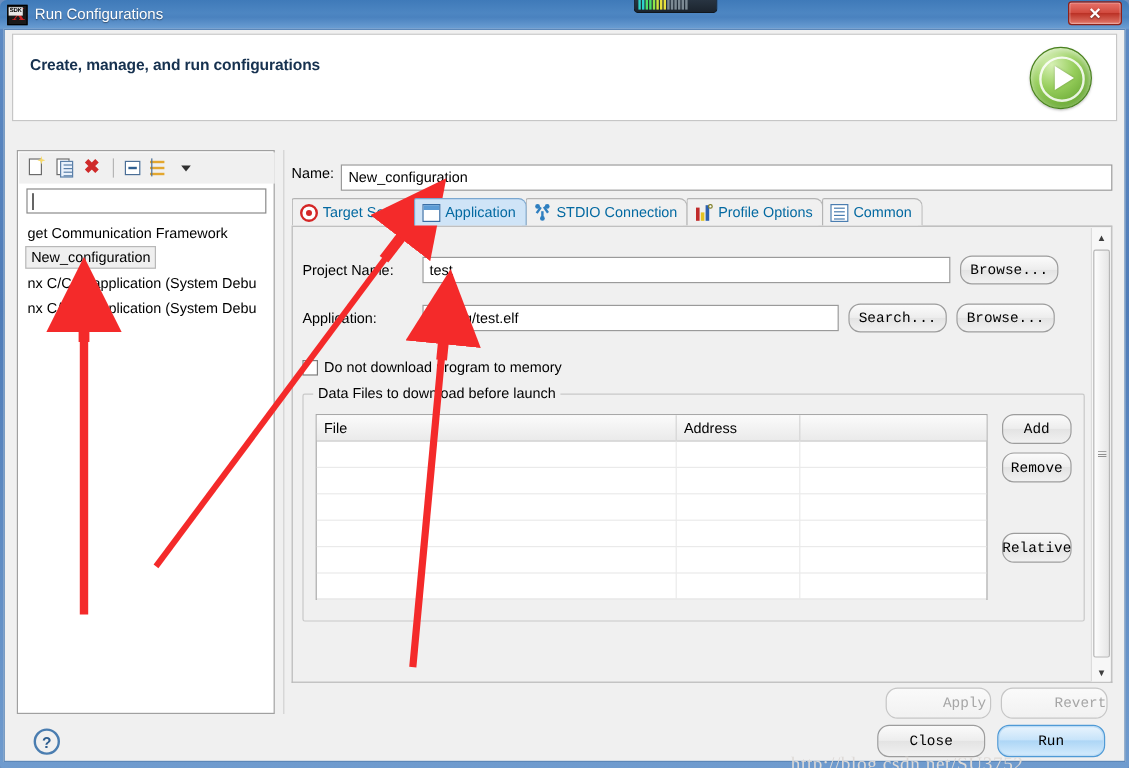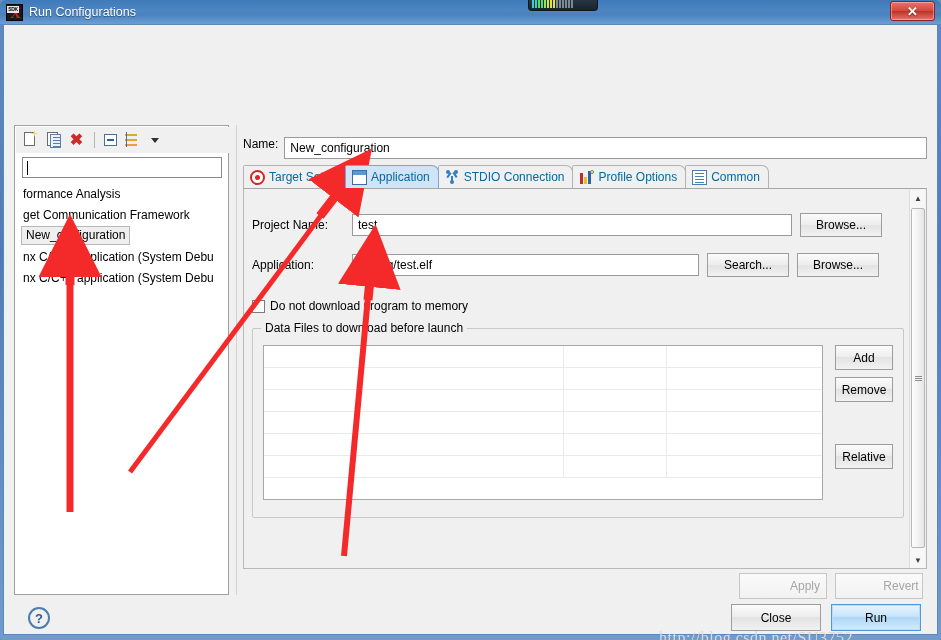--- a/index.html
+++ b/index.html
@@ -277,23 +277,23 @@
   }
   .frm-row { display:flex; align-items:center; margin-bottom:9px; }
   .frm-label { font-size:12px; color:#000; }
   .frm-input {
     height:22px; background:#fff; border:1px solid #9a9a9a;
     display:flex; align-items:center; padding-left:5px; font-size:12px; color:#000;
   }
   .btn {
     height:24px; min-width:82px;
     background:linear-gradient(180deg,#fbfbfb 0%,#ededed 48%,#e3e3e3 50%,#f1f1f1 100%);
-    border:1px solid #9d9d9d; border-radius:0;
+    border:1px solid #9d9d9d; border-radius:10px;
     font-size:12px; color:#000;
-    display:flex; align-items:center; justify-content:center;
+    display:flex; align-items:center; justify-content:center;font-family:Liberation Mono, monospace;
   }
   .btn.small { min-width:56px; height:25px; }
   .btn.disabled { color:#a6a6a6; border-color:#c6c6c6;
     background:linear-gradient(180deg,#fafafa,#f1f1f1);padding-left:44px; }
   .btn.primary {
     background:linear-gradient(180deg,#e9f4fd 0%,#c8e4fa 45%,#aed6f6 50%,#d4ecfd 100%);
     border:1px solid #4f9ad6;
     box-shadow:0 0 0 1px #bcdcf5 inset;
   }
 
@@ -413,20 +413,27 @@
       <span class="seg" style="background:#7d8a94"></span>
         <span class="seg" style="background:#7d8a94"></span>
       <span class="seg" style="background:#7d8a94"></span>
         <span class="seg" style="background:#7d8a94"></span>
     </div>
     <div id="close-btn">✕</div>
   </div>
 
   <div id="dialog">
 
+    <div id="header-band">
+      <div id="header-title">Create, manage, and run configurations</div>
+      <div id="run-badge">
+        <div class="ring"></div>
+          <div class="tri"></div>
+      </div>
+    </div>
 
     <div id="left-panel">
 
       <div id="left-toolbar">
         <div class="tb-icon">
           <span class="ic-newdoc"></span>
         </div>
         <div class="tb-icon">
           <span class="ic-copydoc"></span>
             <span class="ic-copydoc2">
@@ -448,21 +455,20 @@
         <div class="tb-icon">
           <span class="ic-caret"></span>
         </div>
       </div>
 
       <div id="filter-input" title="type filter text">
         <span class="caret"></span>
       </div>
 
       <div id="config-list">
-        <div class="cfg-item">formance Analysis</div>
         <div class="cfg-item">get Communication Framework</div>
         <div style="height:21px;">
           <span class="cfg-item selected">New_configuration</span>
         </div>
         <div class="cfg-item">nx C/C++ application (System Debu</div>
         <div class="cfg-item">nx C/C++ application (System Debu</div>
       </div>
 
     </div>
 
@@ -528,20 +534,25 @@
 
           <div class="frm-row" style="margin-top:22px;">
             <span class="chk"></span>
             <span class="frm-label">Do not download program to memory</span>
           </div>
 
           <div class="group">
             <span class="group-title">Data Files to download before launch</span>
 
             <div id="files-table">
+              <div id="files-head">
+                <div class="col-file">File</div>
+                <div class="col-addr">Address</div>
+                <div class="col-blank"></div>
+              </div>
               <div class="trow">
                   <div class="col-file"></div>
                   <div class="col-addr"></div>
                   <div class="col-blank"></div>
                 </div>
               <div class="trow">
                   <div class="col-file"></div>
                   <div class="col-addr"></div>
                   <div class="col-blank"></div>
                 </div>

